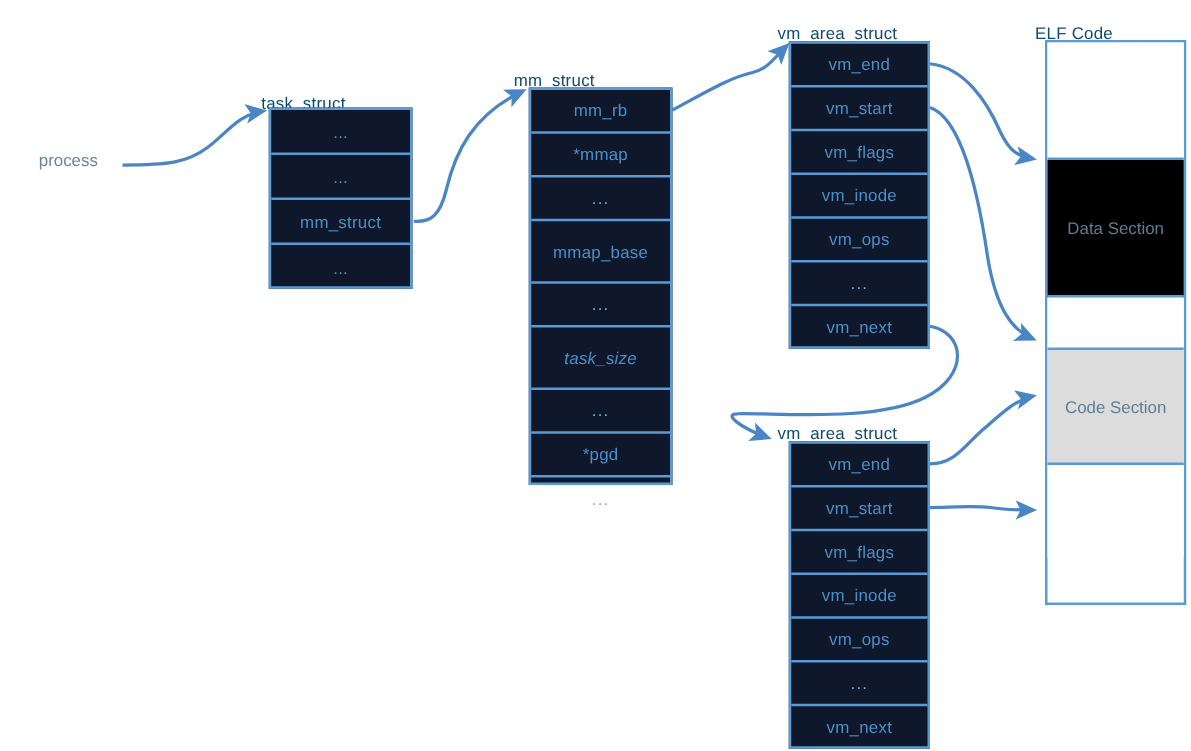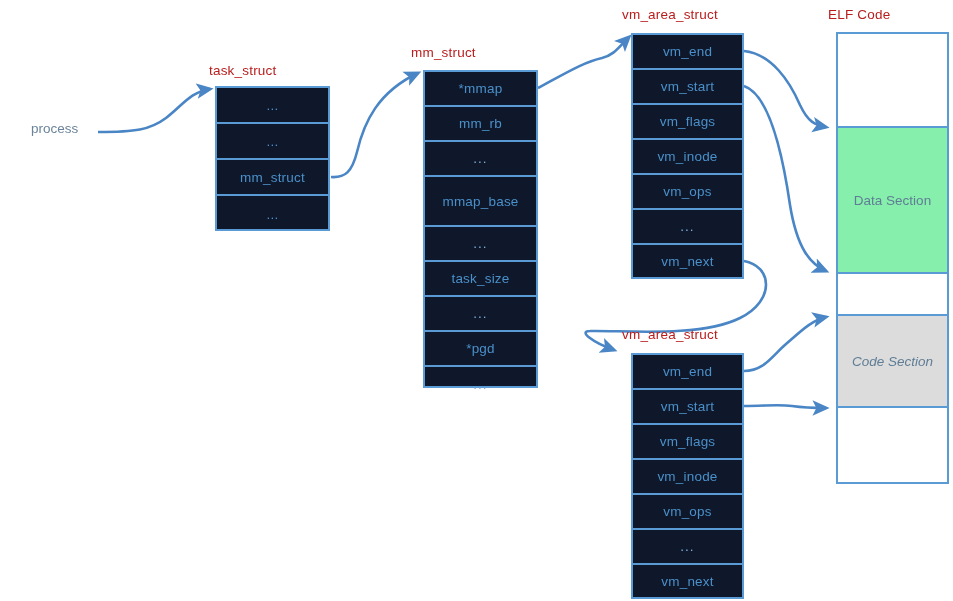--- a/index.html
+++ b/index.html
@@ -22,24 +22,25 @@
   }
   .arrows {
     position: absolute;
     left: 0; top: 0;
     width: 953px;
     height: 601px;
     pointer-events: none;
   }
   .struct-label {
     position: absolute;
-    color: #b91c1c;
+    color: #0c4a6e;
     font-size: 13.5px;
     letter-spacing: 0.2px;
     white-space: nowrap;
+    margin-top: 12px;
   }
   .free-label {
     position: absolute;
     color: #6b8499;
     font-size: 13.5px;
     white-space: nowrap;
     text-align: right;
   }
   .struct-box {
     position: absolute;
@@ -114,26 +115,26 @@
   <div class="struct-label" style="left:209px; top:63px;">task_struct</div>
   <div class="struct-box" style="left:215px; top:86px; width:115px; height:145px;">
     <div class="struct-row" style="height:36px;">...</div>
     <div class="struct-row" style="height:36px;">...</div>
     <div class="struct-row" style="height:36px;">mm_struct</div>
     <div class="struct-row" style="height:37px;">...</div>
   </div>
 
   <div class="struct-label" style="left:411px; top:45px;">mm_struct</div>
   <div class="struct-box" style="left:423px; top:70px; width:115px; height:318px;">
+    <div class="struct-row" style="height:35px;">mm_rb</div>
     <div class="struct-row" style="height:35px;">*mmap</div>
-    <div class="struct-row" style="height:35px;">mm_rb</div>
     <div class="struct-row dots" style="height:35px;">...</div>
     <div class="struct-row" style="height:50px;">mmap_base</div>
     <div class="struct-row dots" style="height:35px;">...</div>
-    <div class="struct-row" style="height:35px;">task_size</div>
+    <div class="struct-row" style="height:50px;font-style:italic;">task_size</div>
     <div class="struct-row dots" style="height:35px;">...</div>
     <div class="struct-row" style="height:35px;">*pgd</div>
     <div class="struct-row dots" style="height:34px;">...</div>
   </div>
 
   <div class="struct-label" style="left:622px; top:7px;">vm_area_struct</div>
   <div class="struct-box" style="left:631px; top:33px; width:113px; height:246px;">
     <div class="struct-row" style="height:35px;">vm_end</div>
     <div class="struct-row" style="height:35px;">vm_start</div>
     <div class="struct-row" style="height:35px;">vm_flags</div>
@@ -150,19 +151,19 @@
     <div class="struct-row" style="height:35px;">vm_flags</div>
     <div class="struct-row" style="height:35px;">vm_inode</div>
     <div class="struct-row" style="height:35px;">vm_ops</div>
     <div class="struct-row dots" style="height:35px;">...</div>
     <div class="struct-row" style="height:32px;">vm_next</div>
   </div>
 
   <div class="struct-label" style="left:828px; top:7px;">ELF Code</div>
   <div class="elf-box" style="left:836px; top:32px; width:113px; height:452px;">
     <div class="elf-seg" style="height:94px; background:#ffffff;"></div>
-    <div class="elf-seg" style="height:146px; background:#86efac;">Data Section</div>
+    <div class="elf-seg" style="height:110px; background:#000000;">Data Section</div>
     <div class="elf-seg" style="height:42px; background:#ffffff;"></div>
-    <div class="elf-seg" style="height:92px; background:#dcdcdc;font-style:italic;">Code Section</div>
+    <div class="elf-seg" style="height:92px; background:#dcdcdc;">Code Section</div>
     <div class="elf-seg" style="height:74px; background:#ffffff;"></div>
   </div>
 
 </div>
 
 </body></html>

